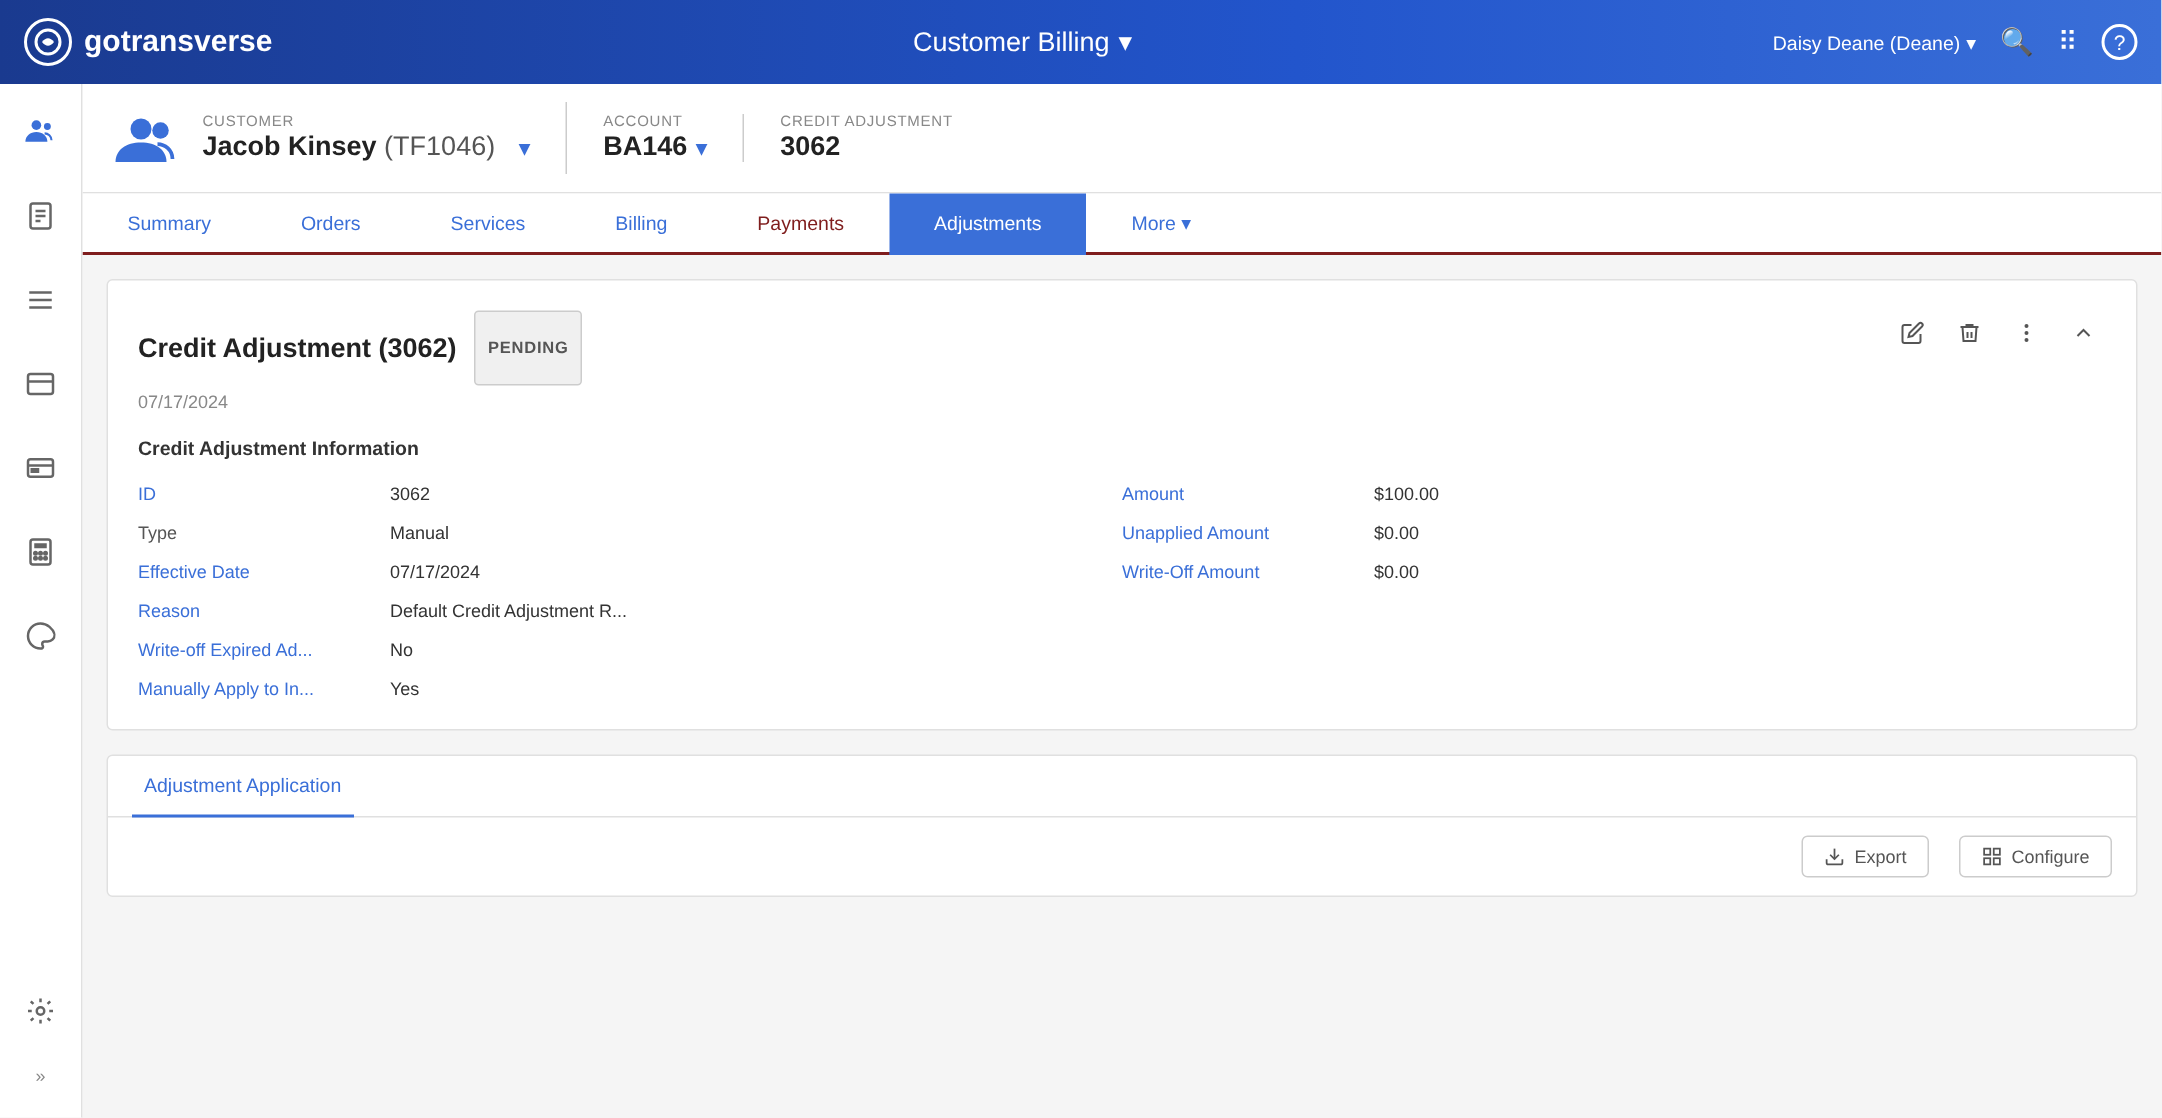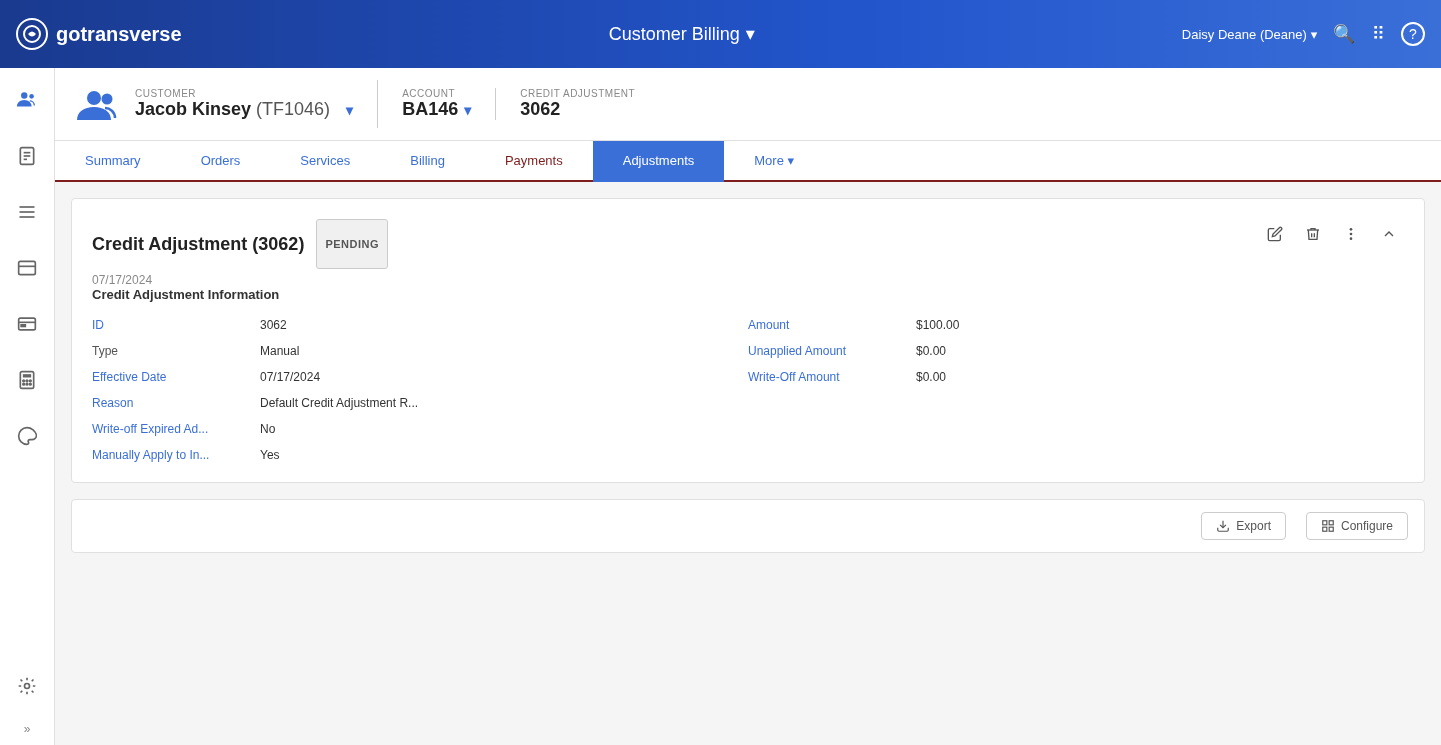--- a/index.html
+++ b/index.html
@@ -1,21 +1,21 @@
 <!DOCTYPE html>
 <html><head>
   <meta charset="utf-8">
   <style>
     * { box-sizing: border-box; margin: 0; padding: 0; }
     body { font-family: Arial, sans-serif; font-size: 13px; background: #f5f5f5; color: #333; height: 745px; overflow: hidden; }
 
     
     .navbar {
       background: linear-gradient(90deg, #1a3a8f 0%, #2255cc 60%, #3a6fd8 100%);
-      height: 68px;
+      height: 56px;
       display: flex;
       align-items: center;
       padding: 0 16px;
       color: white;
     }
     .navbar-brand {
       display: flex;
       align-items: center;
       gap: 8px;
       font-size: 20px;
@@ -219,21 +219,21 @@
       background: white;
       border: 1px solid #e0e0e0;
       border-radius: 4px;
       padding: 20px;
       margin-bottom: 16px;
     }
     .adjustment-card-header {
       display: flex;
       align-items: flex-start;
       justify-content: space-between;
-      margin-bottom: 0;
+      margin-bottom: 16px;
     }
     .adjustment-title {
       display: flex;
       align-items: center;
       gap: 12px;
     }
     .adjustment-title h2 {
       font-size: 18px;
       font-weight: bold;
       color: #222;
@@ -584,20 +584,25 @@
               <div class="info-row">
                 <span class="info-label">Write-Off Amount</span>
                 <span class="info-value">$0.00</span>
               </div>
             </div>
           </div>
         </div>
       </div>
 
       <div class="bottom-section">
+        <div class="bottom-tabs">
+          <div class="bottom-tab">
+            <span>Adjustment Application</span>
+          </div>
+        </div>
         <div class="bottom-actions">
           <button class="btn-outline">
             <svg width="14" height="14" viewBox="0 0 24 24" fill="none" stroke="#555" stroke-width="2">
               <path d="M21 15v4a2 2 0 0 1-2 2H5a2 2 0 0 1-2-2v-4"></path>
               <polyline points="7 10 12 15 17 10"></polyline>
               <line x1="12" y1="15" x2="12" y2="3"></line>
             </svg>
             <span>Export</span>
           </button>
           <button class="btn-outline">

